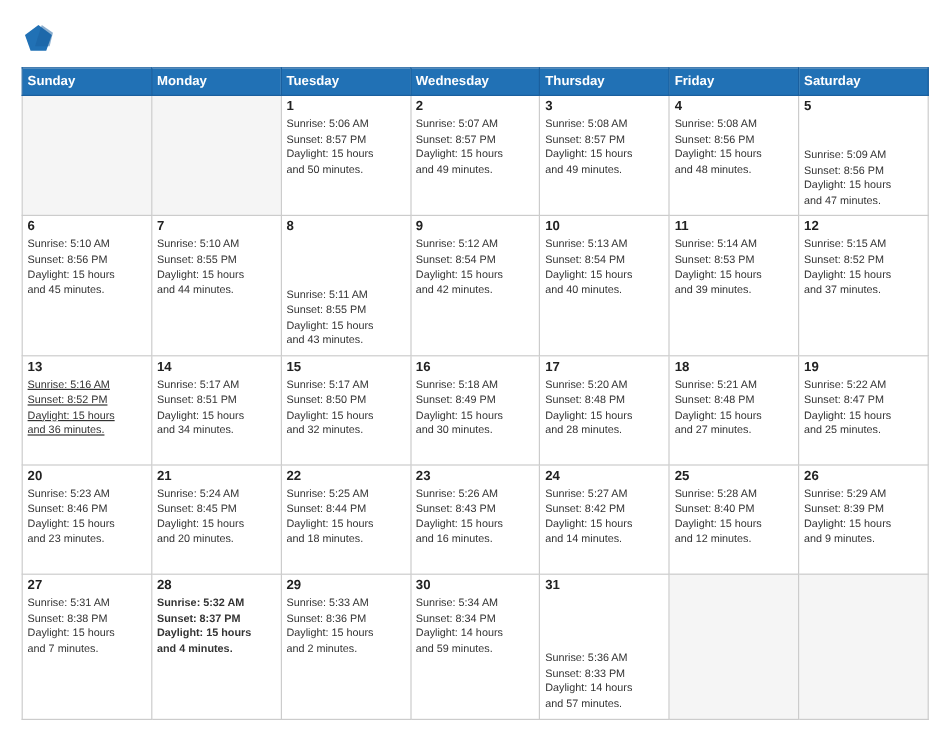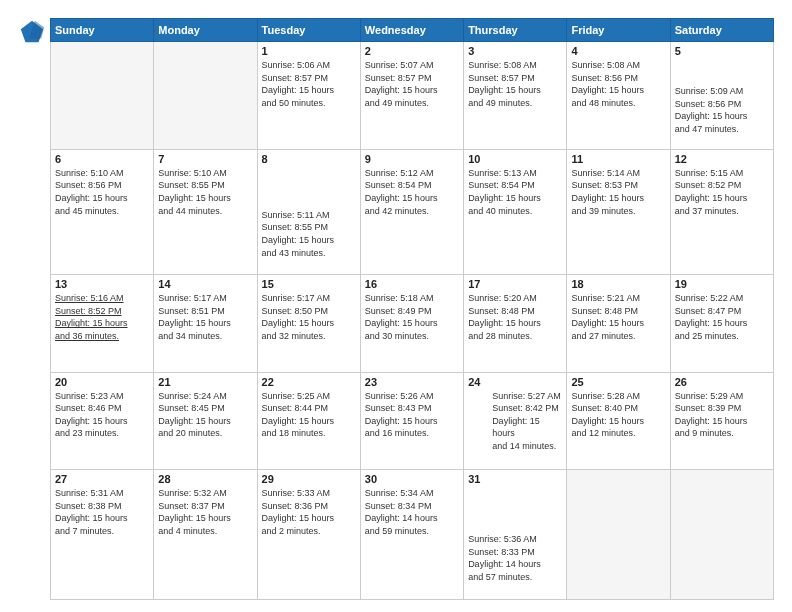--- a/index.html
+++ b/index.html
@@ -8,20 +8,21 @@
       height: 612px;
       font-family: Arial, sans-serif;
       background: #fff;
       overflow: hidden;
     }
     .page {
       width: 792px;
       height: 612px;
       padding: 18px 18px 12px 18px;
       display: flex;
+      flex-direction: column;
     }
     .header {
       display: flex;
       justify-content: space-between;
       align-items: flex-start;
       margin-bottom: 10px;
     }
     .logo {
       display: flex;
       align-items: center;
@@ -290,21 +291,21 @@
           </td>
           <td>
             <span class="day-num">23</span>
             <div class="day-info" style="white-space: pre-line;">Sunrise: 5:26 AM
 Sunset: 8:43 PM
 Daylight: 15 hours
 and 16 minutes.</div>
           </td>
           <td>
             <span class="day-num">24</span>
-            <div class="day-info" style="white-space: pre-line; margin-left: 24px;">Sunrise: 5:27 AM
+            <div class="day-info" style="white-space: pre-line;">Sunrise: 5:27 AM
 Sunset: 8:42 PM
 Daylight: 15 hours
 and 14 minutes.</div>
           </td>
           <td>
             <span class="day-num">25</span>
             <div class="day-info" style="white-space: pre-line;">Sunrise: 5:28 AM
 Sunset: 8:40 PM
 Daylight: 15 hours
 and 12 minutes.</div>
@@ -320,21 +321,21 @@
         <tr>
           <td>
             <span class="day-num">27</span>
             <div class="day-info" style="white-space: pre-line;">Sunrise: 5:31 AM
 Sunset: 8:38 PM
 Daylight: 15 hours
 and 7 minutes.</div>
           </td>
           <td>
             <span class="day-num">28</span>
-            <div class="day-info" style="white-space: pre-line;">Sunrise: 5:32 AM
+            <div class="day-info" style="white-space: pre-line; font-weight: bold;">Sunrise: 5:32 AM
 Sunset: 8:37 PM
 Daylight: 15 hours
 and 4 minutes.</div>
           </td>
           <td>
             <span class="day-num">29</span>
             <div class="day-info" style="white-space: pre-line;">Sunrise: 5:33 AM
 Sunset: 8:36 PM
 Daylight: 15 hours
 and 2 minutes.</div>

